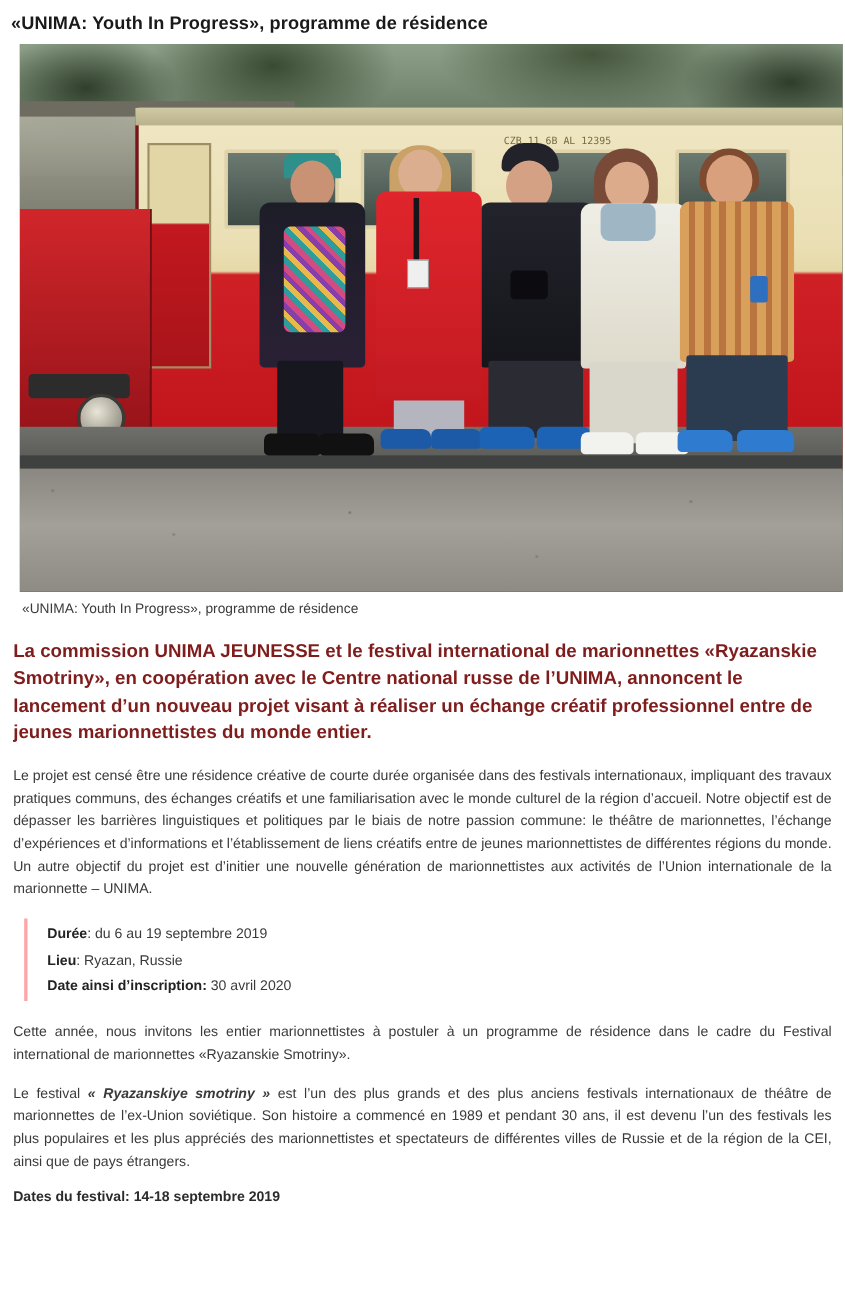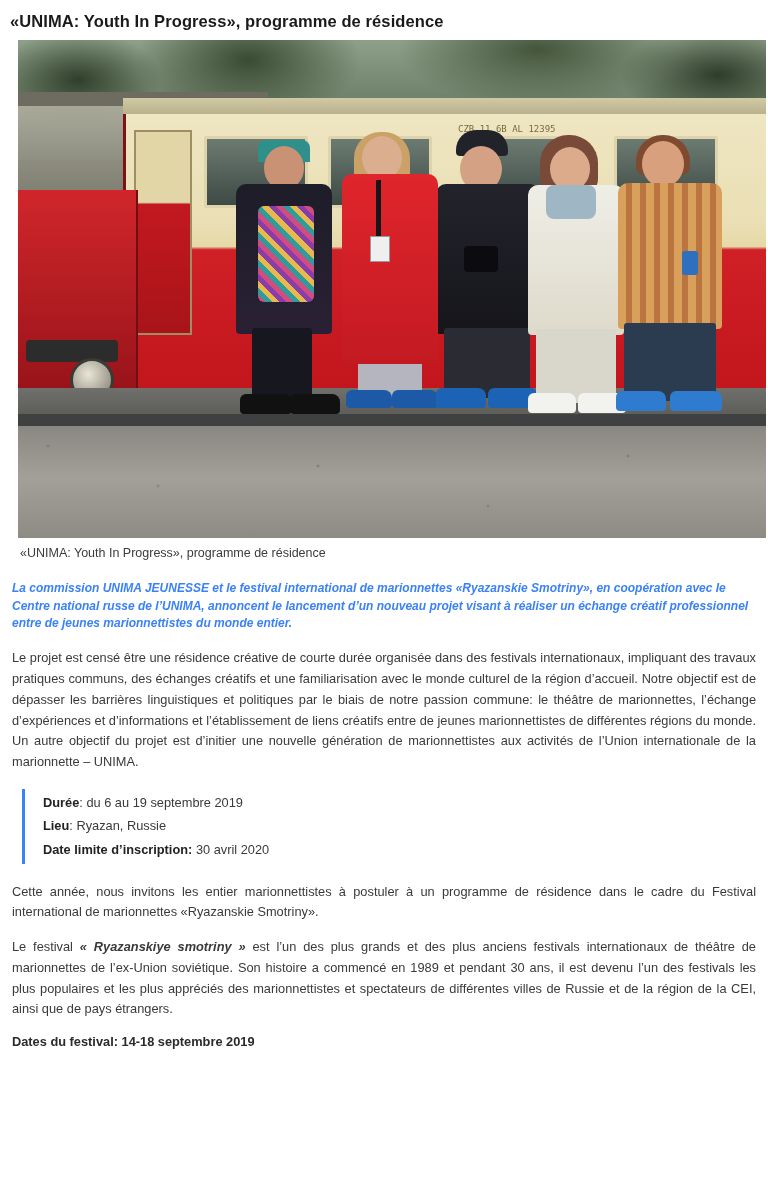--- a/index.html
+++ b/index.html
@@ -194,36 +194,35 @@
   .p5 .p-leg { left: 16px; top: 182px; width: 92px; height: 78px; background: #2b3c50; }
   .p5 .p-shoe { left: 8px; top: 250px; width: 50px; height: 20px; background: #2f7bd0; }
   .p5 .p-shoe.b { left: 62px; top: 250px; width: 52px; height: 20px; background: #2f7bd0; }
 
   .caption {
     font-size: 12.5px;
     color: #3b3b3b;
     padding: 8px 2px 14px 2px;
   }
   .lede {
-    font-size: 12px;
+    font-size: 17px;
     font-weight: bold;
-    color: #3b82f6;
+    color: #7f1d1d;
     line-height: 1.45;
     margin: 6px 2px 16px 2px;
-    font-style: italic;
   }
   .body-text {
     font-size: 12.8px;
     line-height: 1.62;
     color: #3a3a3a;
     text-align: justify;
     margin: 0 2px 14px 2px;
   }
   .details {
-    border-left: 3px solid #3b82f6;
+    border-left: 3px solid #fca5a5;
     margin: 16px 2px 18px 12px;
     padding: 2px 0 2px 18px;
   }
   .details div {
     font-size: 12.8px;
     line-height: 1.85;
     color: #3a3a3a;
   }
   .details b { color: #222; }
   .italic { font-style: italic; font-weight: bold; }
@@ -322,21 +321,21 @@
     <div class="caption">«UNIMA: Youth In Progress», programme de résidence</div>
   </div>
 
   <div class="lede">La commission UNIMA JEUNESSE et le festival international de marionnettes «Ryazanskie Smotriny», en coopération avec le Centre national russe de l’UNIMA, annoncent le lancement d’un nouveau projet visant à réaliser un échange créatif professionnel entre de jeunes marionnettistes du monde entier.</div>
 
   <p class="body-text">Le projet est censé être une résidence créative de courte durée organisée dans des festivals internationaux, impliquant des travaux pratiques communs, des échanges créatifs et une familiarisation avec le monde culturel de la région d’accueil. Notre objectif est de dépasser les barrières linguistiques et politiques par le biais de notre passion commune: le théâtre de marionnettes, l’échange d’expériences et d’informations et l’établissement de liens créatifs entre de jeunes marionnettistes de différentes régions du monde. Un autre objectif du projet est d’initier une nouvelle génération de marionnettistes aux activités de l’Union internationale de la marionnette – UNIMA.</p>
 
   <div class="details">
     <div><b>Durée</b><span>: du 6 au 19 septembre 2019</span></div>
     <div><b>Lieu</b><span>: Ryazan, Russie</span></div>
-    <div><b>Date limite d’inscription:</b><span> 30 avril 2020</span></div>
+    <div><b>Date ainsi d’inscription:</b><span> 30 avril 2020</span></div>
   </div>
 
   <p class="body-text">Cette année, nous invitons les entier marionnettistes à postuler à un programme de résidence dans le cadre du Festival international de marionnettes «Ryazanskie Smotriny».</p>
 
   <p class="body-text"><span>Le festival </span><span class="italic">« Ryazanskiye smotriny »</span><span> est l’un des plus grands et des plus anciens festivals internationaux de théâtre de marionnettes de l’ex-Union soviétique. Son histoire a commencé en 1989 et pendant 30 ans, il est devenu l’un des festivals les plus populaires et les plus appréciés des marionnettistes et spectateurs de différentes villes de Russie et de la région de la CEI, ainsi que de pays étrangers.</span></p>
 
   <div class="festival-dates">Dates du festival: 14-18 septembre 2019</div>
 
 </div>
 

